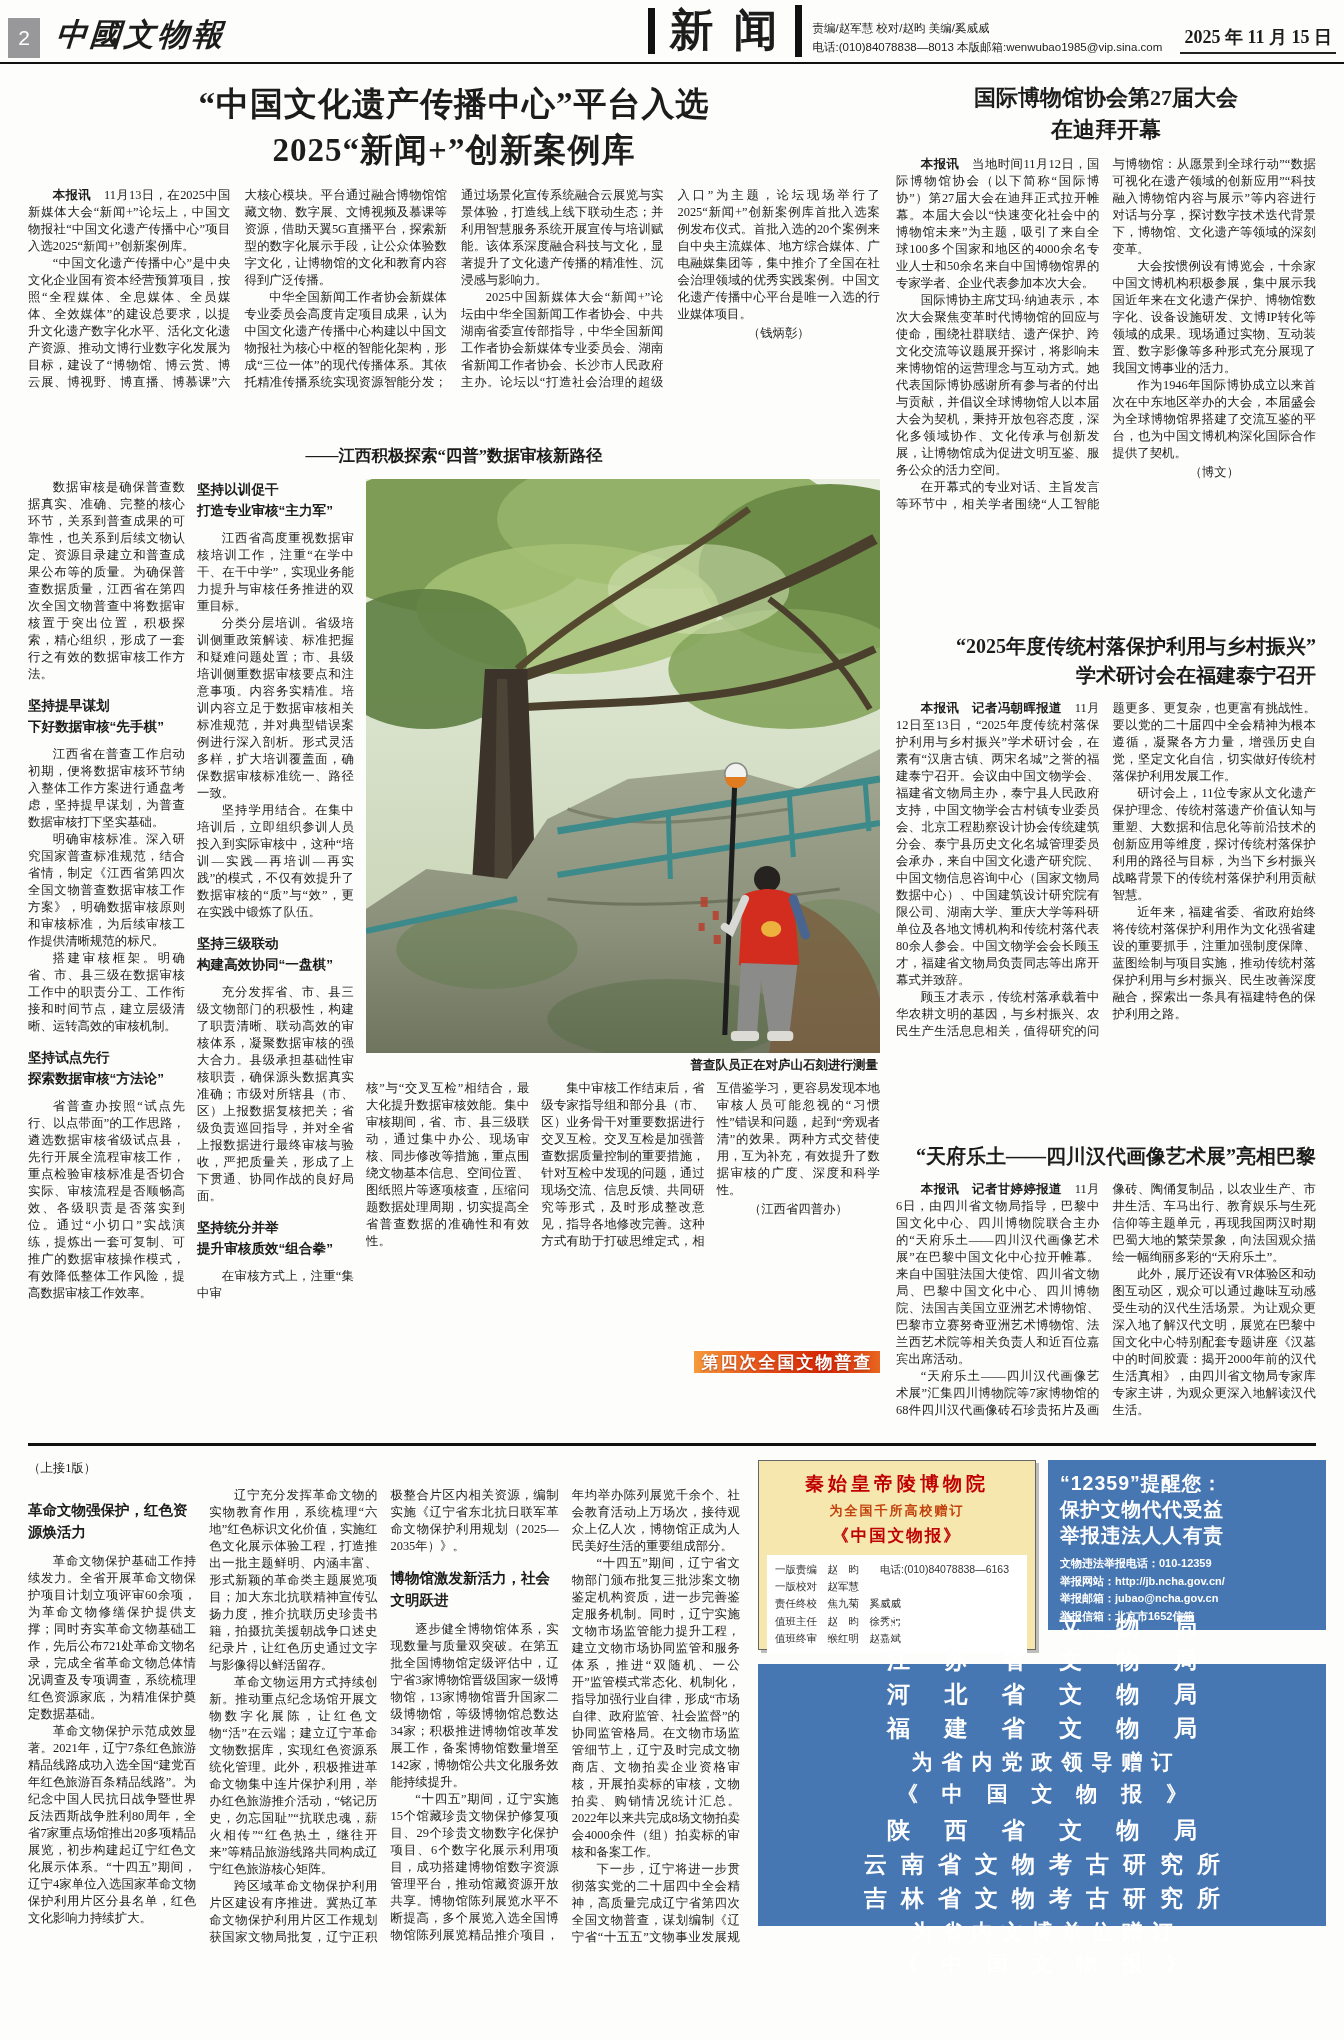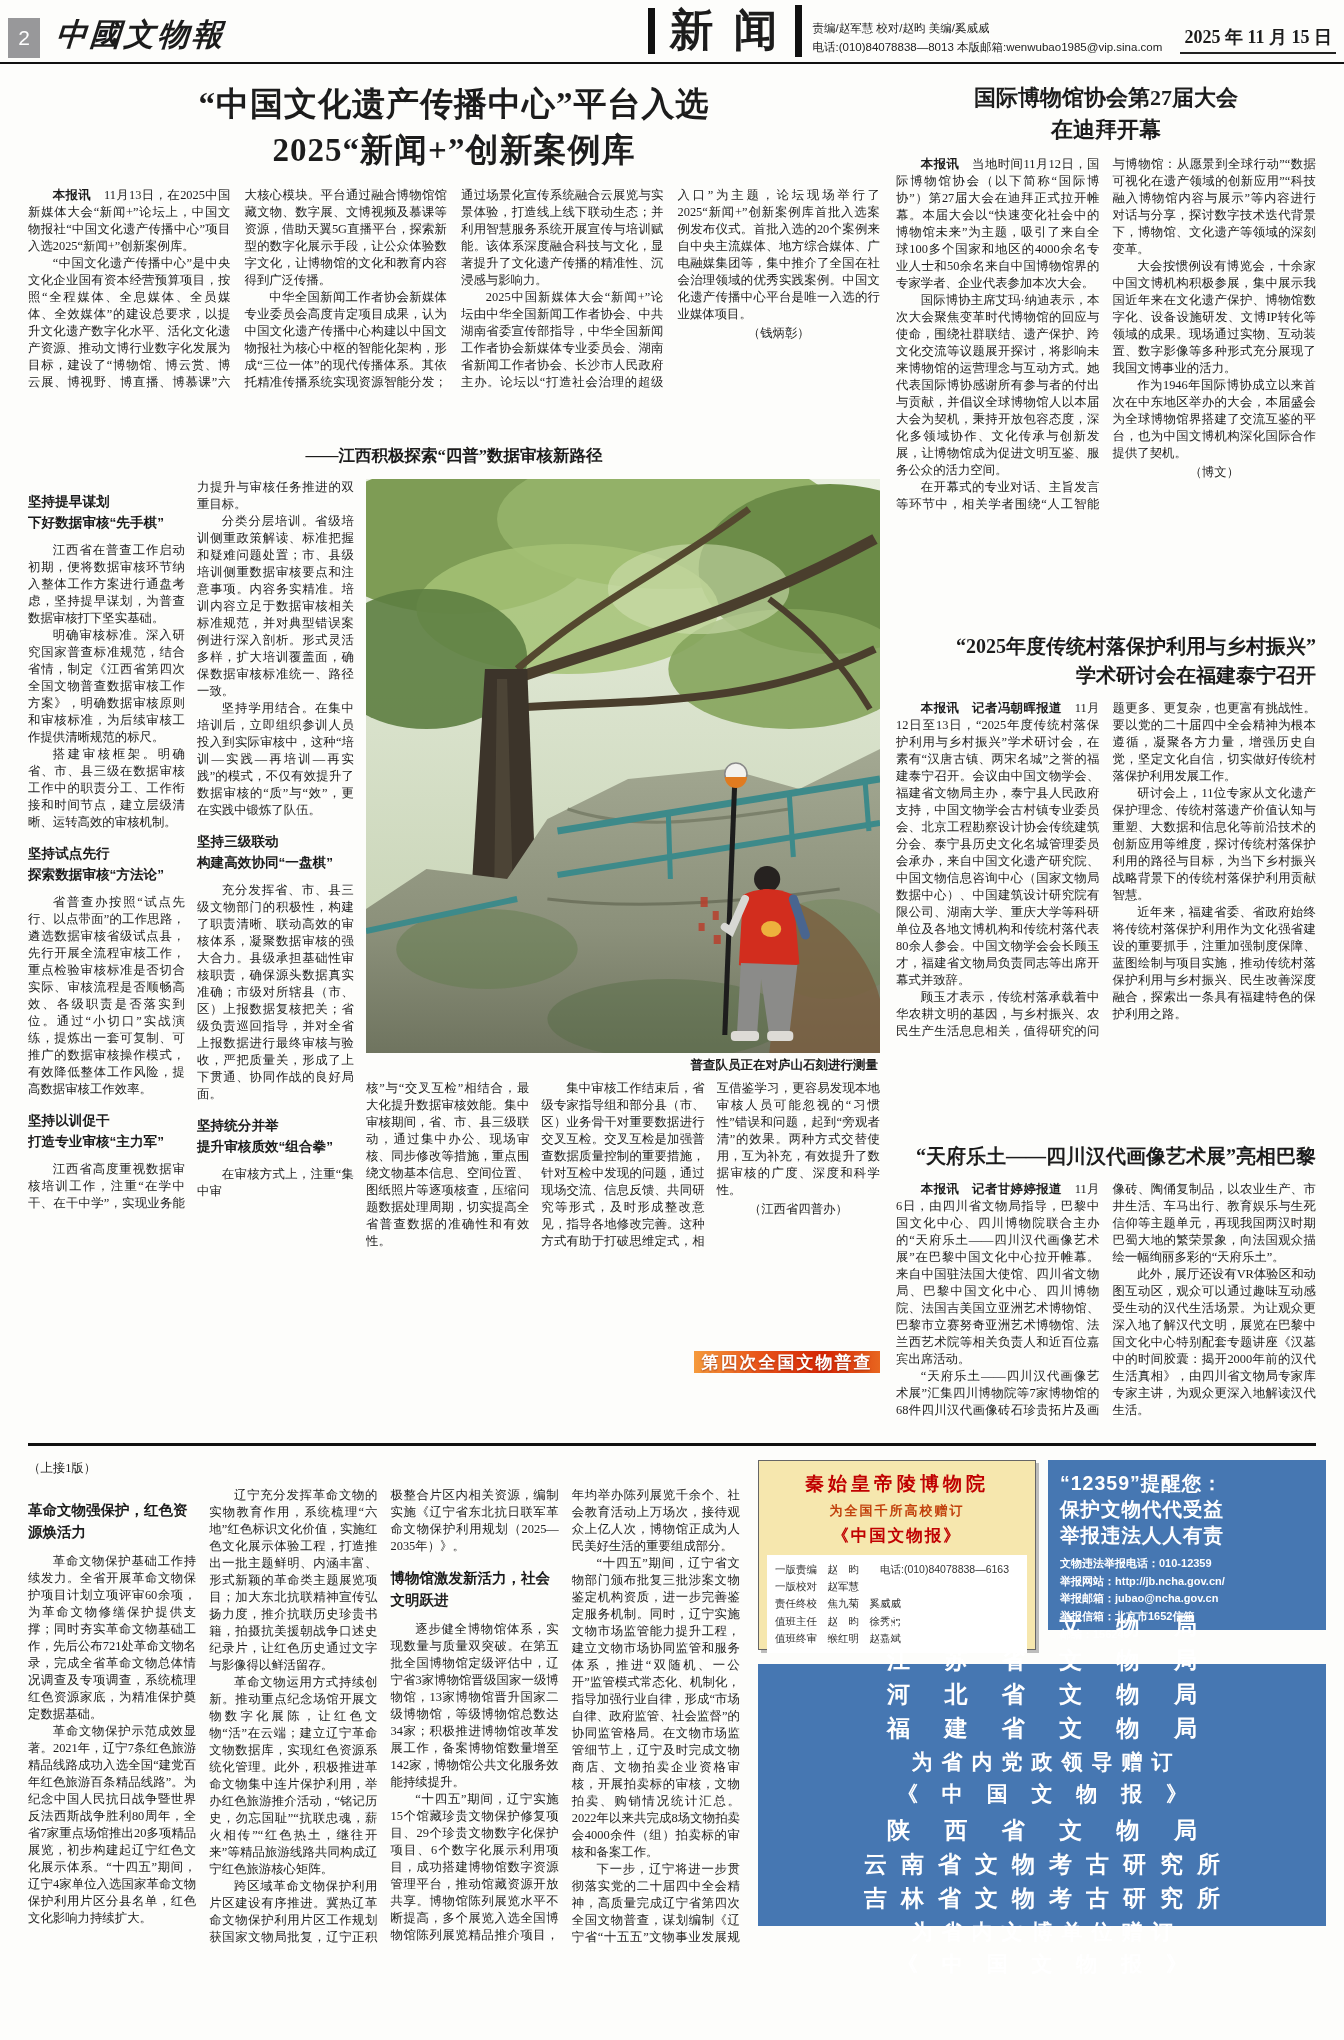--- a/index.html
+++ b/index.html
@@ -118,20 +118,21 @@
             <p class="para">中华全国新闻工作者协会新媒体专业委员会高度肯定项目成果，认为中国文化遗产传播中心构建以中国文物报社为核心中枢的智能化架构，形成“三位一体”的现代传播体系。其依托精准传播系统实现资源智能分发；通过场景化宣传系统融合云展览与实景体验，打造线上线下联动生态；并利用智慧服务系统开展宣传与培训赋能。该体系深度融合科技与文化，显著提升了文化遗产传播的精准性、沉浸感与影响力。</p>
             <p class="para">2025中国新媒体大会“新闻+”论坛由中华全国新闻工作者协会、中共湖南省委宣传部指导，中华全国新闻工作者协会新媒体专业委员会、湖南省新闻工作者协会、长沙市人民政府主办。论坛以“打造社会治理的超级入口”为主题，论坛现场举行了2025“新闻+”创新案例库首批入选案例发布仪式。首批入选的20个案例来自中央主流媒体、地方综合媒体、广电融媒集团等，集中推介了全国在社会治理领域的优秀实践案例。中国文化遗产传播中心平台是唯一入选的行业媒体项目。</p>
             <p class="byline">（钱炳彰）</p>
           </div>
       </div>
 
       <div class="a3">
         <div class="a3-sub">——江西积极探索“四普”数据审核新路径</div>
         <div class="a3-body">
           <div class="a3-left">
+              <p class="para">数据审核是确保普查数据真实、准确、完整的核心环节，关系到普查成果的可靠性，也关系到后续文物认定、资源目录建立和普查成果公布等的质量。为确保普查数据质量，江西省在第四次全国文物普查中将数据审核置于突出位置，积极探索，精心组织，形成了一套行之有效的数据审核工作方法。</p>
               <div class="subhead">坚持提早谋划
 下好数据审核“先手棋”</div>
               <p class="para">江西省在普查工作启动初期，便将数据审核环节纳入整体工作方案进行通盘考虑，坚持提早谋划，为普查数据审核打下坚实基础。</p>
               <p class="para">明确审核标准。深入研究国家普查标准规范，结合省情，制定《江西省第四次全国文物普查数据审核工作方案》，明确数据审核原则和审核标准，为后续审核工作提供清晰规范的标尺。</p>
               <p class="para">搭建审核框架。明确省、市、县三级在数据审核工作中的职责分工、工作衔接和时间节点，建立层级清晰、运转高效的审核机制。</p>
               <div class="subhead">坚持试点先行
 探索数据审核“方法论”</div>
               <p class="para">省普查办按照“试点先行、以点带面”的工作思路，遴选数据审核省级试点县，先行开展全流程审核工作，重点检验审核标准是否切合实际、审核流程是否顺畅高效、各级职责是否落实到位。通过“小切口”实战演练，提炼出一套可复制、可推广的数据审核操作模式，有效降低整体工作风险，提高数据审核工作效率。</p>
               <div class="subhead">坚持以训促干
 打造专业审核“主力军”</div>

